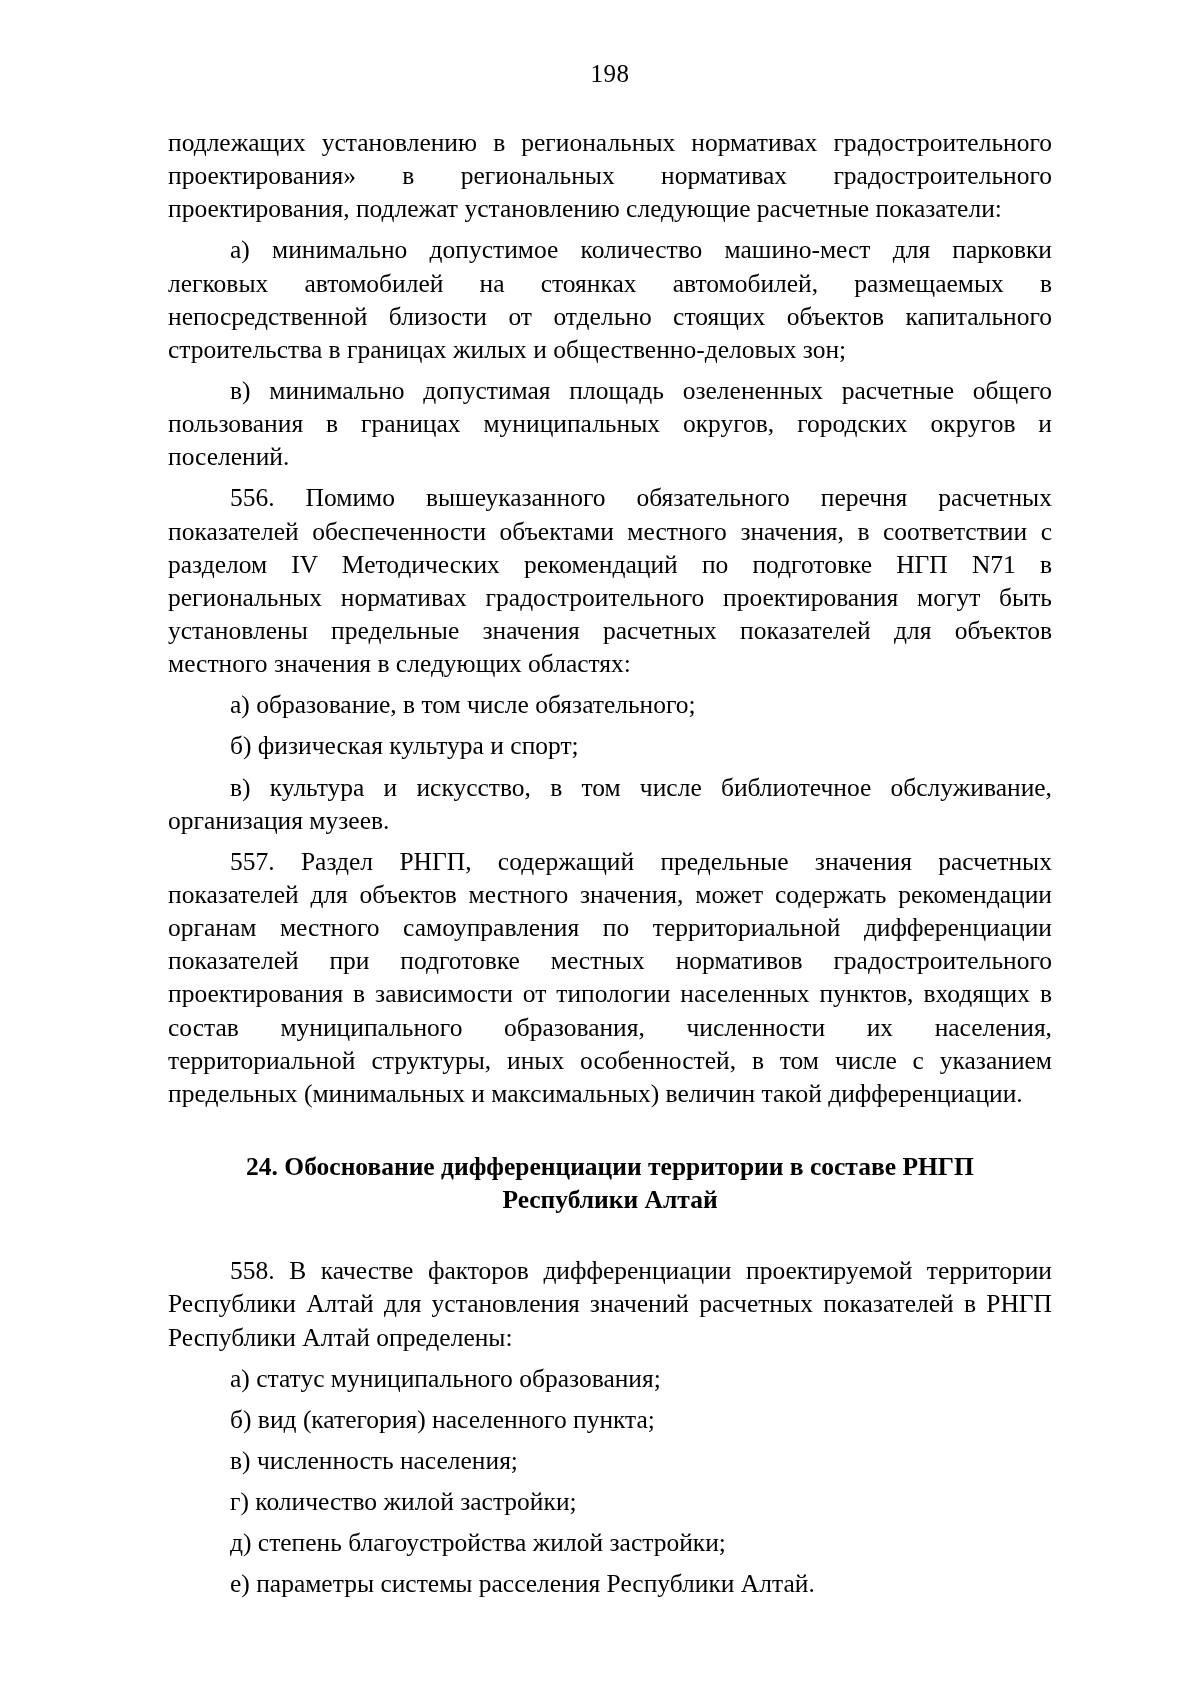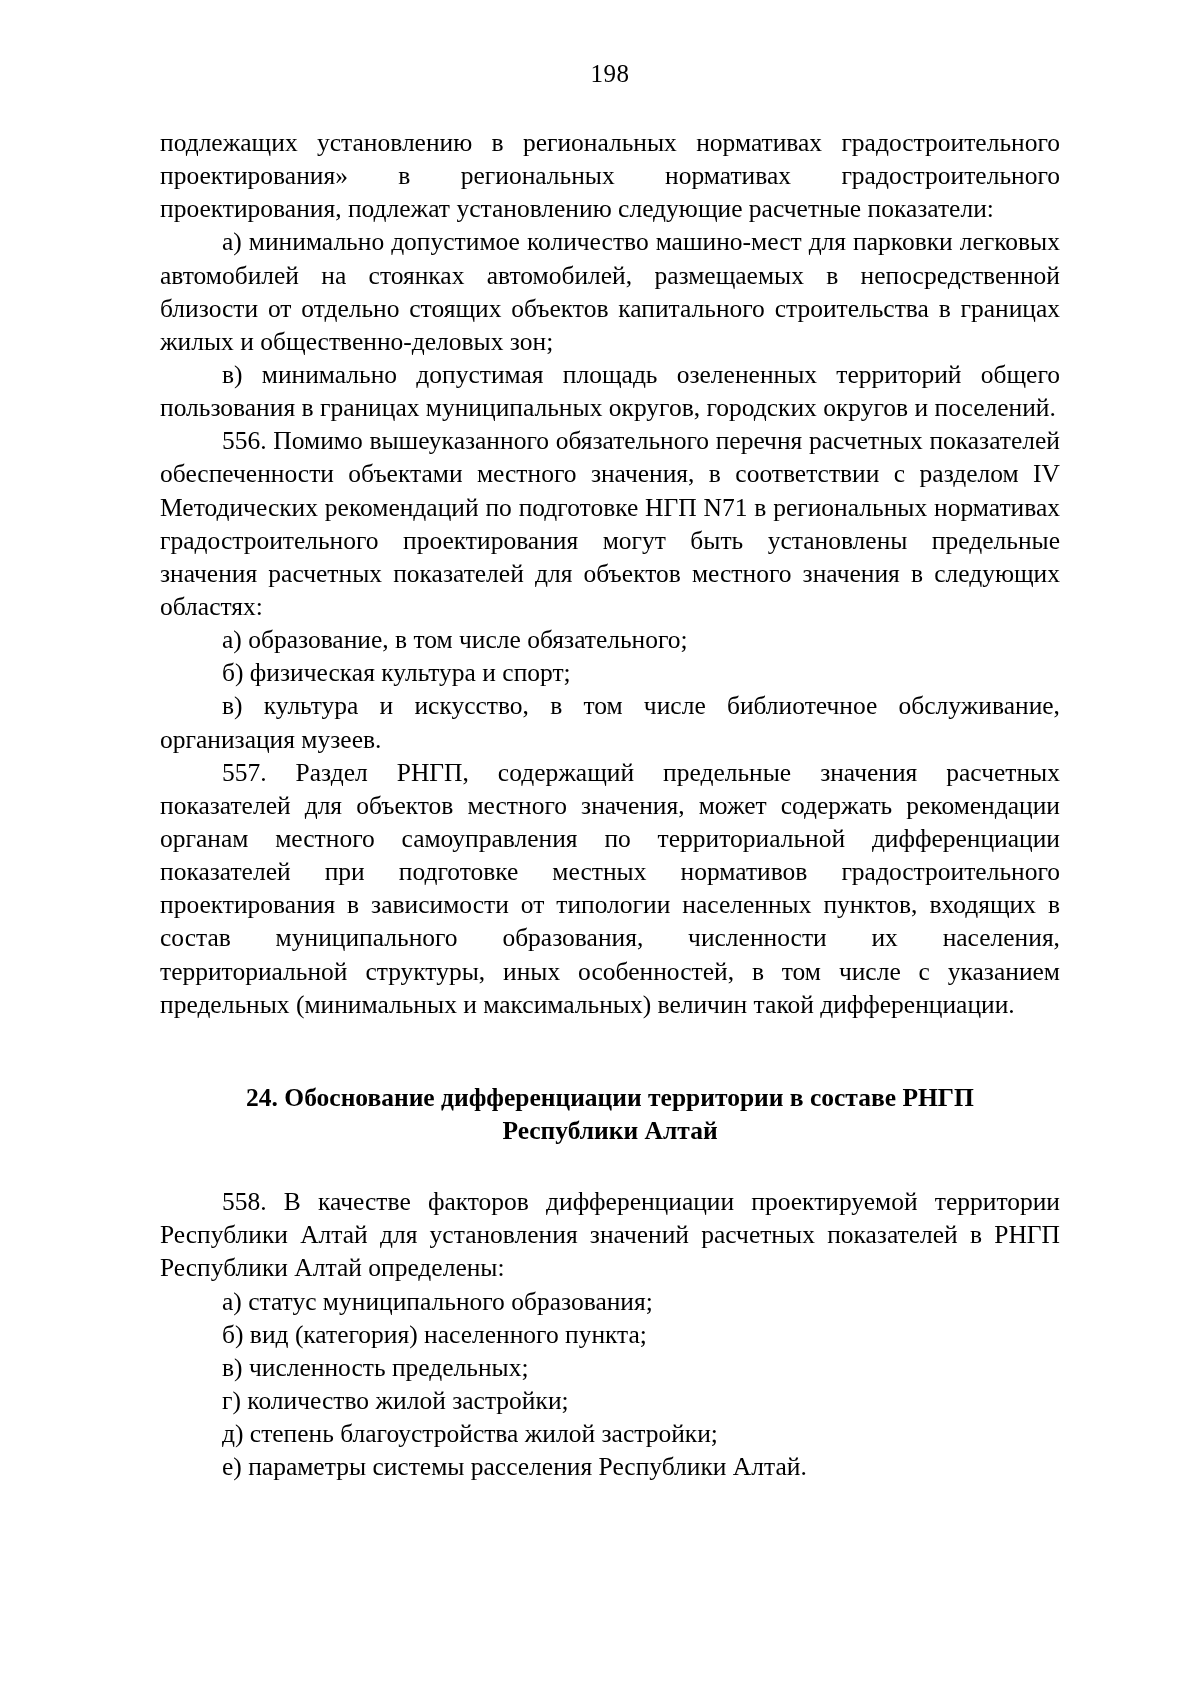--- a/index.html
+++ b/index.html
@@ -20,59 +20,59 @@
     padding: 60px 140px 40px 160px;
     position: relative;
   }
   .page-number {
     text-align: center;
     font-size: 25px;
     margin-bottom: 38px;
     letter-spacing: 0.5px;
   }
   p {
-    margin: 0;
+    margin: 8px;
     font-size: 25.5px;
     line-height: 1.30;
     text-align: justify;
     text-justify: inter-word;
   }
   p.indent {
     text-indent: 62px;
   }
   p.noindent {
     text-indent: 0;
   }
   h2.section-heading {
     font-size: 25.5px;
     font-weight: bold;
     text-align: center;
     line-height: 1.30;
-    margin: 60px 24px 38px 24px;
+    margin: 40px 24px 38px 24px;
   }
 </style>
 </head>
 <body>
 
 <div class="page">
 
   <div class="page-number">198</div>
 
   <p class="noindent">подлежащих установлению в региональных нормативах градостроительного проектирования» в региональных нормативах градостроительного проектирования, подлежат установлению следующие расчетные показатели:</p>
   <p class="indent">а) минимально допустимое количество машино-мест для парковки легковых автомобилей на стоянках автомобилей, размещаемых в непосредственной близости от отдельно стоящих объектов капитального строительства в границах жилых и общественно-деловых зон;</p>
-  <p class="indent">в) минимально допустимая площадь озелененных территорий общего пользования в границах муниципальных округов, городских округов и поселений.</p>
+  <p class="indent">в) минимально допустимая площадь озелененных расчетные общего пользования в границах муниципальных округов, городских округов и поселений.</p>
   <p class="indent">556. Помимо вышеуказанного обязательного перечня расчетных показателей обеспеченности объектами местного значения, в соответствии с разделом IV Методических рекомендаций по подготовке НГП N71 в региональных нормативах градостроительного проектирования могут быть установлены предельные значения расчетных показателей для объектов местного значения в следующих областях:</p>
   <p class="indent">а) образование, в том числе обязательного;</p>
   <p class="indent">б) физическая культура и спорт;</p>
   <p class="indent">в) культура и искусство, в том числе библиотечное обслуживание, организация музеев.</p>
   <p class="indent">557. Раздел РНГП, содержащий предельные значения расчетных показателей для объектов местного значения, может содержать рекомендации органам местного самоуправления по территориальной дифференциации показателей при подготовке местных нормативов градостроительного проектирования в зависимости от типологии населенных пунктов, входящих в состав муниципального образования, численности их населения, территориальной структуры, иных особенностей, в том числе с указанием предельных (минимальных и максимальных) величин такой дифференциации.</p>
 
   <h2 class="section-heading">24. Обоснование дифференциации территории в составе РНГП Республики Алтай</h2>
 
   <p class="indent">558. В качестве факторов дифференциации проектируемой территории Республики Алтай для установления значений расчетных показателей в РНГП Республики Алтай определены:</p>
   <p class="indent">а) статус муниципального образования;</p>
   <p class="indent">б) вид (категория) населенного пункта;</p>
-  <p class="indent">в) численность предельных;</p>
+  <p class="indent">в) численность населения;</p>
   <p class="indent">г) количество жилой застройки;</p>
   <p class="indent">д) степень благоустройства жилой застройки;</p>
   <p class="indent">е) параметры системы расселения Республики Алтай.</p>
 
 </div>
 
 </body></html>

